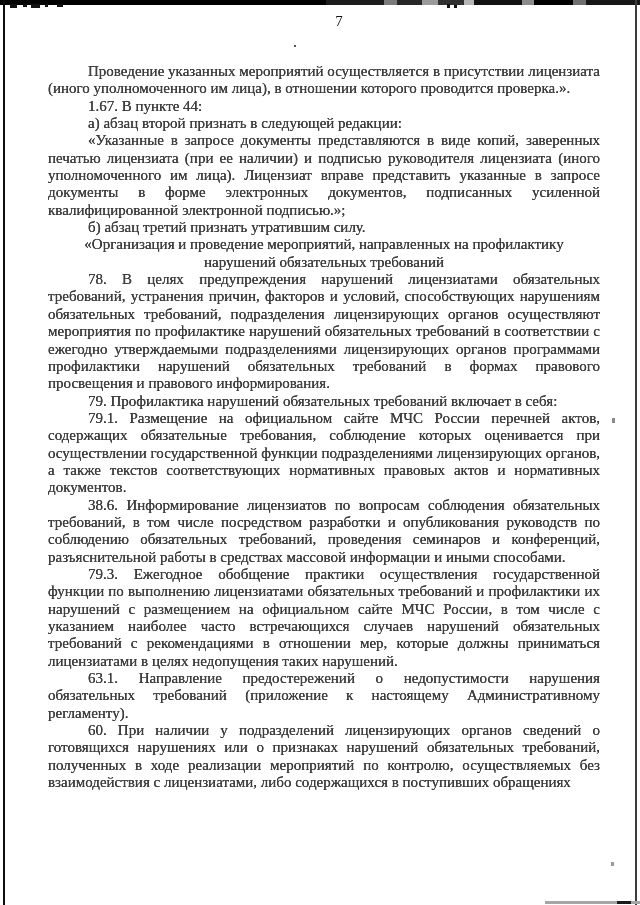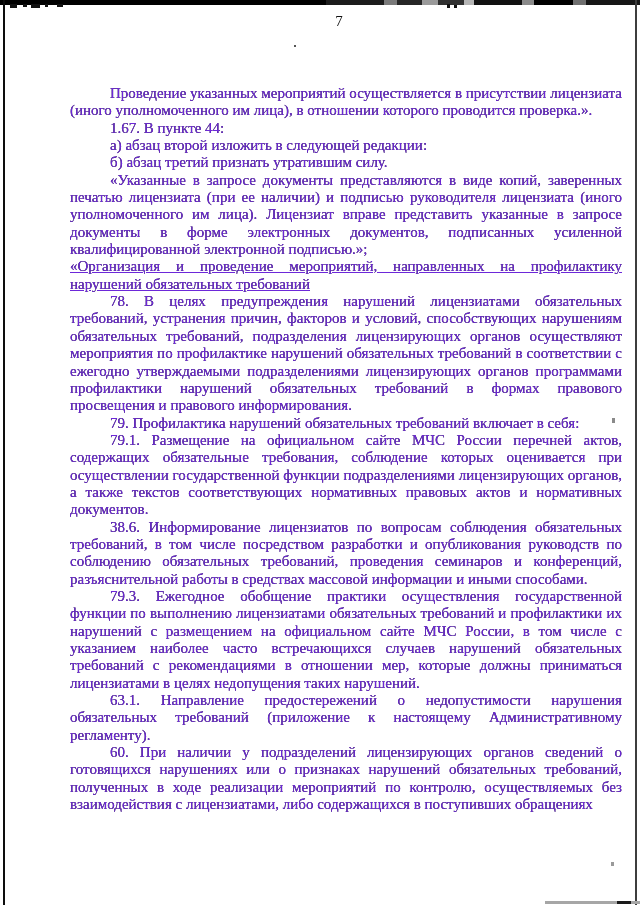--- a/index.html
+++ b/index.html
@@ -36,35 +36,34 @@
   
   .nz { position: absolute; background: #111; }
 
   .page-number {
     position: absolute; top: 13px; left: 63px; width: 552px;
     text-align: center;
     font-size: 15px; color: #111;
   }
 
   .content {
-    position: absolute; top: 63px; left: 70px; width: 552px;
-    color: #6d28d9;
-    margin-top: 22px;
+    position: absolute; top: 63px; left: 48px; width: 552px;
+    color: #404040;
   }
   .content p {
     margin: 0;
     font-size: 15px;
     line-height: 17.35px;
     text-align: justify;
     text-indent: 40px;
     text-shadow: 0 0 0.4px #1a1a1a;
   }
   .content p.centered {
+    text-align: center;
     text-indent: 0;
-    text-decoration: underline;
   }
 </style>
 </head>
 <body>
 
 <div>
 
   <div class="frame-top"></div>
   <div class="frame-left"></div>
   <div class="frame-right"></div>
@@ -80,23 +79,23 @@
   <i class="nz" style="left:454px; top:5px; width:3px; height:3px;"></i>
   <i class="nz" style="left:294px; top:45px; width:2px; height:2px; background:#555;"></i>
   <i class="nz" style="left:612px; top:418px; width:3px; height:5px; background:#8a8a8a;"></i>
   <i class="nz" style="left:611px; top:862px; width:3px; height:4px; background:#9a9a9a;"></i>
 
   <div class="page-number">7</div>
 
   <div class="content">
     <p>Проведение указанных мероприятий осуществляется в присутствии лицензиата (иного уполномоченного им лица), в отношении которого проводится проверка.».</p>
     <p>1.67. В пункте 44:</p>
-    <p>а) абзац второй изложить в следующей редакции:</p>
+    <p>а) абзац второй признать в следующей редакции:</p>
+    <p>«Указанные в запросе документы представляются в виде копий, заверенных печатью лицензиата (при ее наличии) и подписью руководителя лицензиата (иного уполномоченного им лица). Лицензиат вправе представить указанные в запросе документы в форме электронных документов, подписанных усиленной квалифицированной электронной подписью.»;</p>
     <p>б) абзац третий признать утратившим силу.</p>
-    <p>«Указанные в запросе документы представляются в виде копий, заверенных печатью лицензиата (при ее наличии) и подписью руководителя лицензиата (иного уполномоченного им лица). Лицензиат вправе представить указанные в запросе документы в форме электронных документов, подписанных усиленной квалифицированной электронной подписью.»;</p>
     <p class="centered">«Организация и проведение мероприятий, направленных на профилактику нарушений обязательных требований</p>
     <p>78. В целях предупреждения нарушений лицензиатами обязательных требований, устранения причин, факторов и условий, способствующих нарушениям обязательных требований, подразделения лицензирующих органов осуществляют мероприятия по профилактике нарушений обязательных требований в соответствии с ежегодно утверждаемыми подразделениями лицензирующих органов программами профилактики нарушений обязательных требований в формах правового просвещения и правового информирования.</p>
     <p>79. Профилактика нарушений обязательных требований включает в себя:</p>
     <p>79.1. Размещение на официальном сайте МЧС России перечней актов, содержащих обязательные требования, соблюдение которых оценивается при осуществлении государственной функции подразделениями лицензирующих органов, а также текстов соответствующих нормативных правовых актов и нормативных документов.</p>
     <p>38.6. Информирование лицензиатов по вопросам соблюдения обязательных требований, в том числе посредством разработки и опубликования руководств по соблюдению обязательных требований, проведения семинаров и конференций, разъяснительной работы в средствах массовой информации и иными способами.</p>
     <p>79.3. Ежегодное обобщение практики осуществления государственной функции по выполнению лицензиатами обязательных требований и профилактики их нарушений с размещением на официальном сайте МЧС России, в том числе с указанием наиболее часто встречающихся случаев нарушений обязательных требований с рекомендациями в отношении мер, которые должны приниматься лицензиатами в целях недопущения таких нарушений.</p>
     <p>63.1. Направление предостережений о недопустимости нарушения обязательных требований (приложение к настоящему Административному регламенту).</p>
     <p>60. При наличии у подразделений лицензирующих органов сведений о готовящихся нарушениях или о признаках нарушений обязательных требований, полученных в ходе реализации мероприятий по контролю, осуществляемых без взаимодействия с лицензиатами, либо содержащихся в поступивших обращениях</p>
   </div>
 

